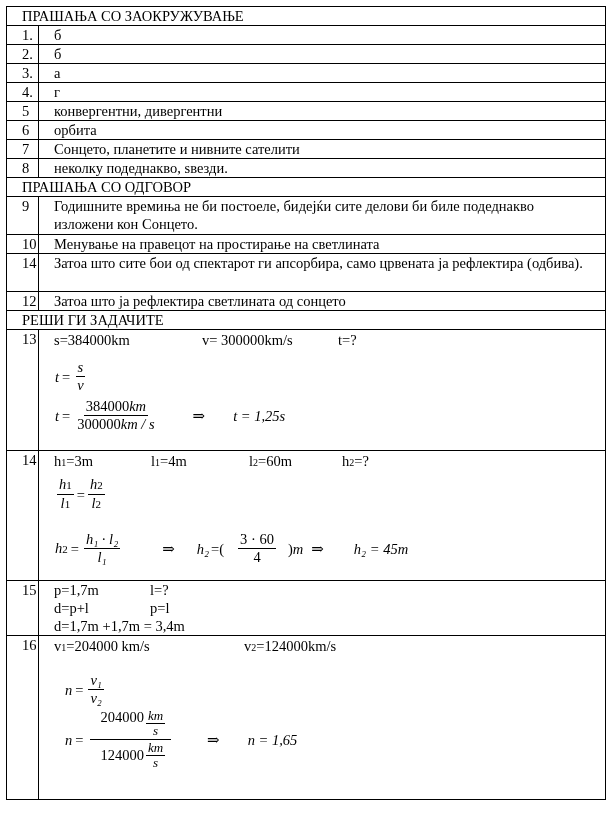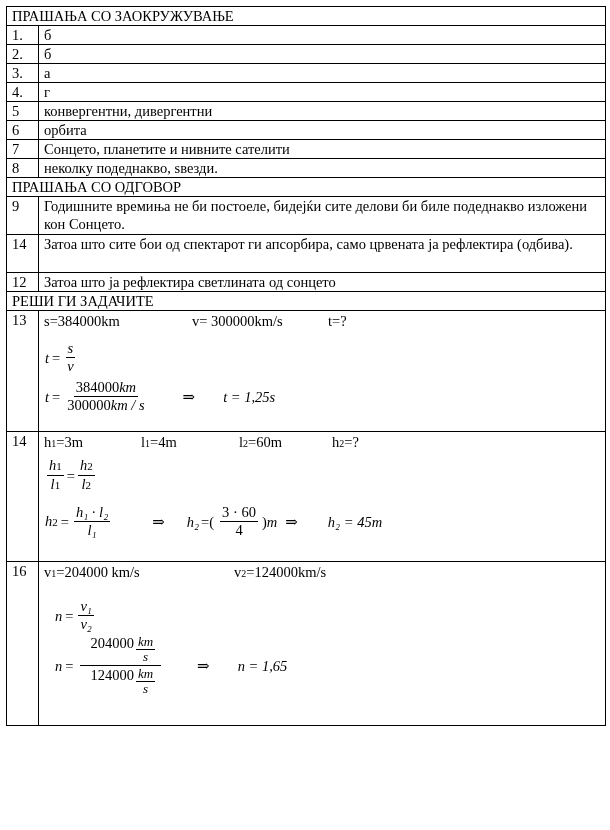--- a/index.html
+++ b/index.html
@@ -1,20 +1,20 @@
 <!DOCTYPE html>
 <html><head>
 <meta charset="utf-8">
 <style>
   html, body { margin: 0; padding: 0; background: #ffffff; }
   body { width: 610px; height: 830px; position: relative; overflow: hidden;
          font-family: "Liberation Serif", "DejaVu Serif", serif; color: #000; }
   .sheet { position: absolute; left: 6px; top: 6px; width: 600px; }
   table.answers { border-collapse: collapse; width: 600px; table-layout: fixed; }
-  table.answers td { border: 1.5px solid #000; padding: 0 5px; vertical-align: top;
+  table.answers td { border: 1.5px solid #000; padding: 0 15px; vertical-align: top;
                      font-size: 14.5px; line-height: 18px; }
   col.num { width: 32px; }
   td.section { font-size: 15.5px; height: 18px; line-height: 18px; padding-left: 4px; }
   td.n { padding-left: 4px; }
   tr.r19 td { height: 18px; }
   tr.r20 td { height: 18px; }
   tr.r38 td { height: 37px; }
   .sub { font-size: 10px; }
   .given { white-space: pre; }
   .math { font-family: "Liberation Serif", "DejaVu Serif", serif; font-style: italic; }
@@ -75,20 +75,24 @@
     <td>неколку подеднакво, ѕвезди.</td>
   </tr>
 
   <tr class="r19">
           <td colspan="2" class="section">ПРАШАЊА СО ОДГОВОР</td>
         </tr>
   <tr class="r38">
     <td class="n">9</td>
     <td>Годишните времиња не би постоеле, бидејќи сите делови би биле подеднакво изложени кон Сонцето.</td>
   </tr>
+  <tr class="r19">
+    <td class="n">10</td>
+    <td>Менување на правецот на простирање на светлината</td>
+  </tr>
   <tr class="r38">
     <td class="n">14</td>
     <td>Затоа што сите бои од спектарот ги апсорбира, само црвената ја рефлектира (одбива).</td>
   </tr>
   <tr class="r19">
     <td class="n">12</td>
     <td>Затоа што ја рефлектира светлината од сонцето</td>
   </tr>
 
   <tr class="r19">
@@ -142,32 +146,40 @@
       <div class="line math" style="margin-top:6px;padding-left:1px">
         <span><span>h</span><span class="ms up">2</span></span>
         <span class="up" style="margin:0 3px">=</span>
         <span class="frac">
           <span class="nu">h₁ · l₂</span>
           <span class="de">l₁</span>
         </span>
         <span class="arrow" style="margin:0 22px 0 40px">⇒</span>
         <span>h₂</span>
         <span class="up" style="margin:0 2px">=(</span>
-        <span class="frac up" style="margin:4px">
+        <span class="frac up" style="margin:12px">
           <span class="nu">3 · 60</span>
           <span class="de">4</span>
         </span>
         <span class="up">)</span>
               <span>m</span>
         <span class="arrow" style="margin:0 30px 0 8px">⇒</span>
         <span>h₂ = 45m</span>
       </div>
     </td>
   </tr>
 
+  <tr>
+    <td class="n" style="height:54px">15</td>
+    <td>
+      <div><span style="display:inline-block;width:96px">p=1,7m</span><span>l=?</span></div>
+      <div><span style="display:inline-block;width:96px">d=p+l</span><span>p=l</span></div>
+      <div>d=1,7m +1,7m = 3,4m</div>
+    </td>
+  </tr>
 
   <tr>
     <td class="n" style="height:163px">16</td>
     <td>
       <div style="padding-top:1px">
         <span style="display:inline-block;width:190px"><span>v</span><span class="sub">1</span><span>=204000 km/s</span></span><span><span>v</span><span class="sub">2</span><span>=124000km/s</span></span>
       </div>
       <div class="line math" style="margin-top:15px;padding-left:11px">
         <span>n</span>
         <span class="up" style="margin:0 3px">=</span>
@@ -180,21 +192,21 @@
         <span>n</span>
         <span class="up" style="margin:0 3px">=</span>
         <span class="frac" style="margin-left:4px">
           <span class="nu" style="display:flex;align-items:flex-start;padding:0 4px 1px 10px">
             <span class="up">204000</span>
             <span class="frac" style="font-size:13px">
               <span class="nu" style="line-height:14px">km</span>
               <span class="de" style="line-height:14px">s</span>
             </span>
           </span>
-          <span class="de" style="display:flex;align-items:flex-start;padding:1px 4px 0 10px">
+          <span class="de" style="display:flex;align-items:center;padding:1px 4px 0 10px">
             <span class="up">124000</span>
             <span class="frac" style="font-size:13px">
               <span class="nu" style="line-height:14px">km</span>
               <span class="de" style="line-height:14px">s</span>
             </span>
           </span>
         </span>
         <span class="arrow">⇒</span>
         <span>n = 1,65</span>
       </div>

